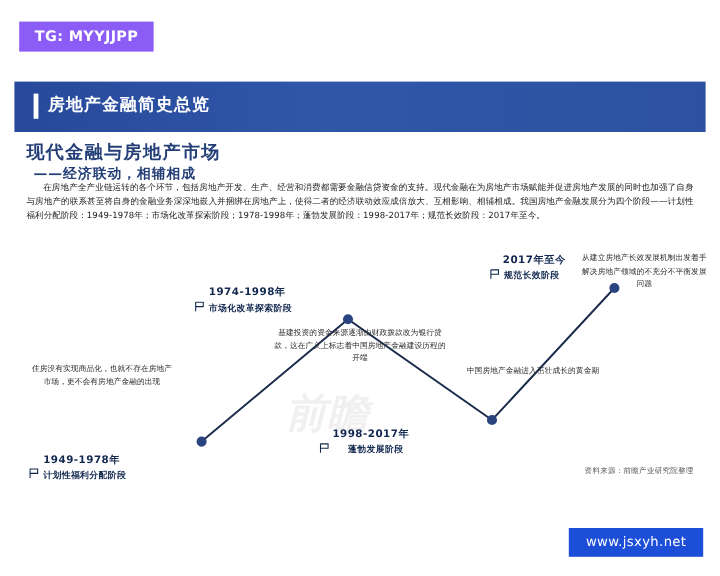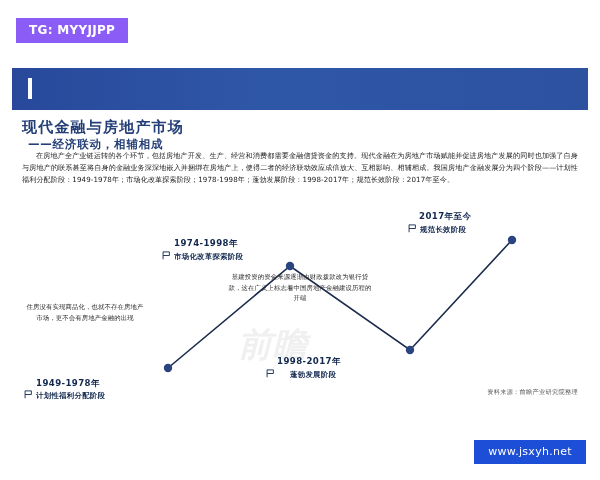--- a/index.html
+++ b/index.html
@@ -190,20 +190,21 @@
     letter-spacing: 0.3px;
   }
 </style>
 </head>
 <body>
 
 <div class="tg-tag">TG: MYYJJPP</div>
 
 <div class="header-bar">
   <div class="header-accent"></div>
+  <div class="header-title">房地产金融简史总览</div>
 </div>
 
 <div class="sec-title">现代金融与房地产市场</div>
 <div class="sec-subtitle">——经济联动，相辅相成</div>
 
 <div class="body-para">
   <span>在房地产全产业链运转的各个环节，包括房地产开发、生产、经营和消费都</span><b>需要金融信贷资金的支持</b><span>。现代金融在为房地产市场赋能并促进房地产发展的同时也加强了自身与房地产的联系甚至将自身的金融业务深深地嵌入并捆绑在房地产上，使得二者的经济联动效应成倍放大、互相影响、相辅相成。我国房地产金融发展分为</span><b>四个阶段</b><span>——计划性福利分配阶段：1949-1978年；市场化改革探索阶段；1978-1998年；蓬勃发展阶段：1998-2017年；规范长效阶段：2017年至今。</span>
 </div>
 
 <div class="wm-center">前瞻</div>
@@ -234,24 +235,26 @@
   </svg>
   <div class="ms-phase" style="left:174px; top:56px;">市场化改革探索阶段</div>
   <div class="desc center" style="left:228px; top:76px; width:144px;">基建投资的资金来源逐渐由财政拨款改为银行贷款，这在广义上标志着中国房地产金融建设历程的开端</div>
 
   <div class="ms-year" style="left:277px; top:160px;">1998-2017年</div>
   <svg class="flag-icon" style="left:266px; top:173px;" viewBox="0 0 10 10">
     <path d="M1.2 0.8 V9.2" stroke="#12284f" stroke-width="1" fill="none"></path>
     <path d="M1.2 1.0 H8.2 V5.0 H1.2" stroke="#12284f" stroke-width="1" fill="none"></path>
   </svg>
   <div class="ms-phase" style="left:278px; top:174px;padding-left:12px;">蓬勃发展阶段</div>
+  <div class="desc" style="left:389px; top:108px; width:160px;">中国房地产金融进入茁壮成长的黄金期</div>
 
   <div class="ms-year" style="left:419px; top:15px;">2017年至今</div>
   <svg class="flag-icon" style="left:408px; top:28px;" viewBox="0 0 10 10">
     <path d="M1.2 0.8 V9.2" stroke="#12284f" stroke-width="1" fill="none"></path>
     <path d="M1.2 1.0 H8.2 V5.0 H1.2" stroke="#12284f" stroke-width="1" fill="none"></path>
   </svg>
   <div class="ms-phase" style="left:420px; top:29px;">规范长效阶段</div>
+  <div class="desc center" style="left:484px; top:14px; width:106px;">从建立房地产长效发展机制出发着手解决房地产领域的不充分不平衡发展问题</div>
 </div>
 
 <div class="source-note">资料来源：前瞻产业研究院整理</div>
 
 <div class="wm-url">www.jsxyh.net</div>
 
 </body></html>

